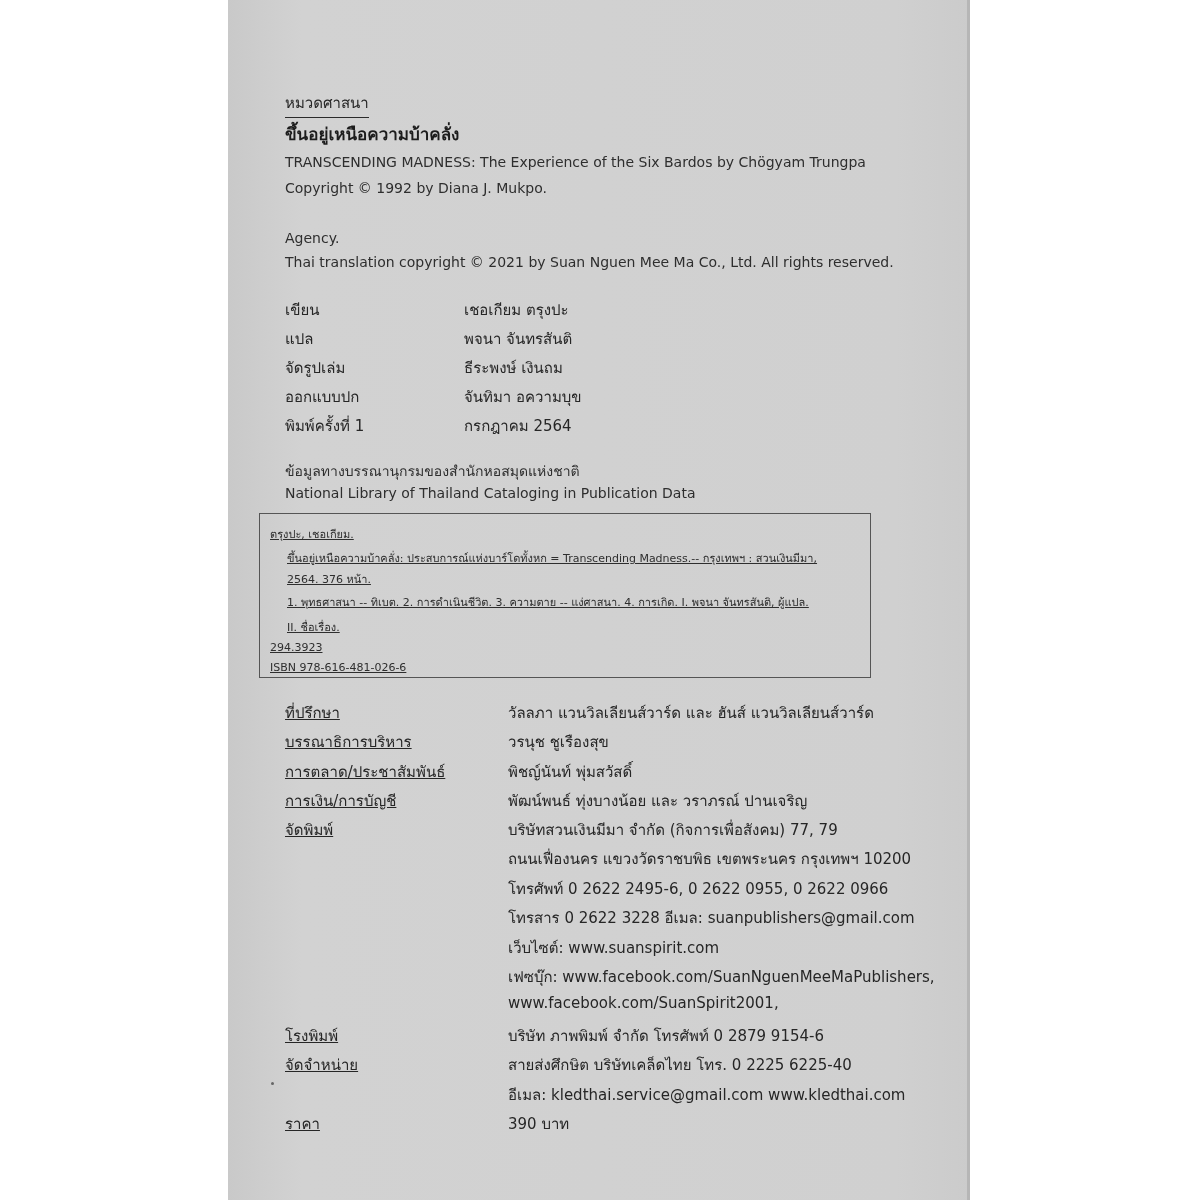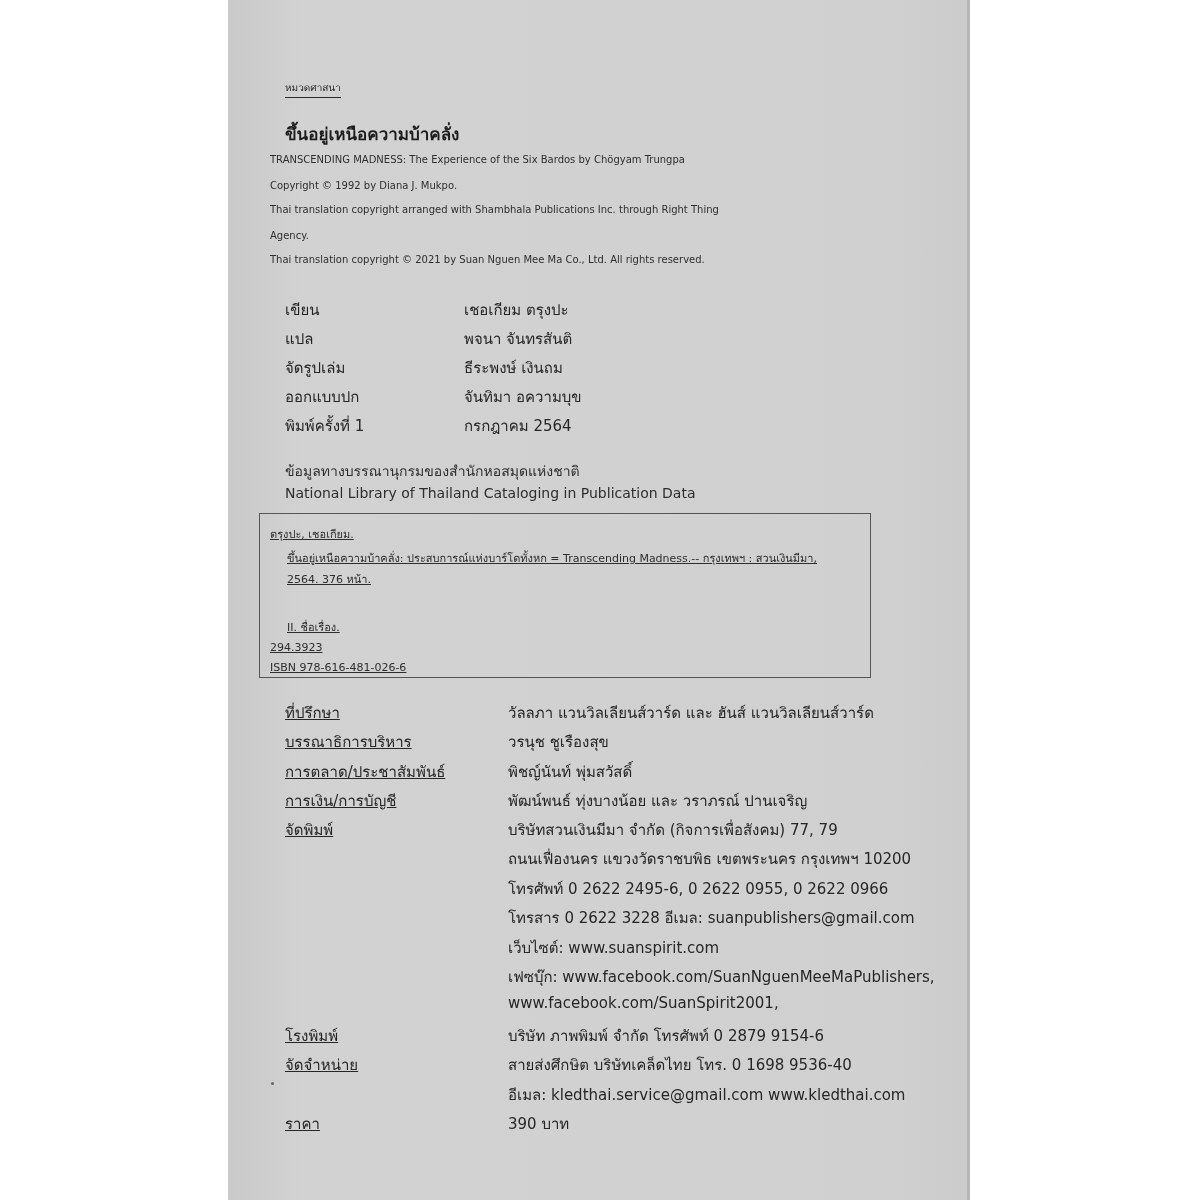--- a/index.html
+++ b/index.html
@@ -17,34 +17,34 @@
       width: 742px;
       height: 1200px;
       background: #cfcfcf;
       background: linear-gradient(90deg, #c9c9c9 0%, #d2d2d2 10%, #d0d0d0 90%, #cbcbcb 100%);
       box-shadow: inset -3px 0 0 #b6b6b6;
       font-family: "DejaVu Sans", "Liberation Sans", sans-serif;
       color: #262626;
     }
     .abs { position: absolute; white-space: nowrap; }
     .category {
-      left: 57px; top: 80px;
-      font-size: 10px;
+      left: 57px; top: 91px;
+      font-size: 15px;
       padding-bottom: 2px;
       border-bottom: 1.5px solid #2a2a2a;
     }
     .thai-title {
       left: 57px; top: 120px;
       font-size: 17px;
       font-weight: bold;
       color: #1c1c1c;
     }
     .copy-line {
-      left: 42px;
-      font-size: 10px;
+      left: 57px;
+      font-size: 14px;
       color: #2e2e2e;
     }
     .credit-row { left: 57px; font-size: 15px; width: 620px; }
     .credit-row .label { position: absolute; left: 0; top: 0; }
     .credit-row .value { position: absolute; left: 179px; top: 0; }
     .cip-head { left: 57px; font-size: 14px; color: #2e2e2e; }
     .cip-box {
       position: absolute;
       left: 31px; top: 513px;
       width: 612px; height: 165px;
@@ -65,21 +65,20 @@
 </head>
 <body>
 
 <div class="page">
 
   <div class="abs category">หมวดศาสนา</div>
   <div class="abs thai-title">ขึ้นอยู่เหนือความบ้าคลั่ง</div>
 
   <div class="abs copy-line" style="top:154px">TRANSCENDING MADNESS: The Experience of the Six Bardos by Chögyam Trungpa</div>
   <div class="abs copy-line" style="top:180px">Copyright © 1992 by Diana J. Mukpo.</div>
-  <div class="abs copy-line" style="top:204px">Thai translation copyright arranged with Shambhala Publications Inc. through Right Thing</div>
   <div class="abs copy-line" style="top:230px">Agency.</div>
   <div class="abs copy-line" style="top:254px">Thai translation copyright © 2021 by Suan Nguen Mee Ma Co., Ltd. All rights reserved.</div>
 
   <div class="abs credit-row" style="top:298px">
     <span class="label">เขียน</span>
     <span class="value">เชอเกียม ตรุงปะ</span>
   </div>
   <div class="abs credit-row" style="top:327px">
     <span class="label">แปล</span>
     <span class="value">พจนา จันทรสันติ</span>
@@ -97,20 +96,21 @@
     <span class="value">กรกฎาคม 2564</span>
   </div>
 
   <div class="abs cip-head" style="top:460px">ข้อมูลทางบรรณานุกรมของสำนักหอสมุดแห่งชาติ</div>
   <div class="abs cip-head" style="top:485px">National Library of Thailand Cataloging in Publication Data</div>
 
   <div class="cip-box">
     <div class="ln" style="left:10px; top:11px">ตรุงปะ, เชอเกียม.</div>
     <div class="ln" style="left:27px; top:35px">ขึ้นอยู่เหนือความบ้าคลั่ง: ประสบการณ์แห่งบาร์โดทั้งหก = Transcending Madness.-- กรุงเทพฯ : สวนเงินมีมา,</div>
     <div class="ln" style="left:27px; top:56px">2564. 376 หน้า.</div>
+    <div class="ln" style="left:27px; top:79px">1. พุทธศาสนา -- ทิเบต. 2. การดำเนินชีวิต. 3. ความตาย -- แง่ศาสนา. 4. การเกิด. I. พจนา จันทรสันติ, ผู้แปล.</div>
     <div class="ln" style="left:27px; top:104px">II. ชื่อเรื่อง.</div>
     <div class="ln" style="left:10px; top:127px">294.3923</div>
     <div class="ln" style="left:10px; top:147px">ISBN 978-616-481-026-6</div>
   </div>
 
   <div class="abs staff-row" style="top:701px">
     <span class="label">ที่ปรึกษา</span>
     <span class="value">วัลลภา แวนวิลเลียนส์วาร์ด และ ฮันส์ แวนวิลเลียนส์วาร์ด</span>
   </div>
   <div class="abs staff-row" style="top:730px">
@@ -146,21 +146,21 @@
   </div>
   <div class="abs staff-row" style="top:994px">
     <span class="value">www.facebook.com/SuanSpirit2001,</span>
   </div>
   <div class="abs staff-row" style="top:1024px">
     <span class="label">โรงพิมพ์</span>
     <span class="value">บริษัท ภาพพิมพ์ จำกัด  โทรศัพท์ 0 2879 9154-6</span>
   </div>
   <div class="abs staff-row" style="top:1053px">
     <span class="label">จัดจำหน่าย</span>
-    <span class="value">สายส่งศึกษิต บริษัทเคล็ดไทย  โทร. 0 1698 9536-40</span>
+    <span class="value">สายส่งศึกษิต บริษัทเคล็ดไทย  โทร. 0 2225 6225-40</span>
   </div>
   <div class="abs staff-row" style="top:1083px">
     <span class="value">อีเมล: kledthai.service@gmail.com  www.kledthai.com</span>
   </div>
   <div class="abs staff-row" style="top:1112px">
     <span class="label">ราคา</span>
     <span class="value">390 บาท</span>
   </div>
 
   <div class="smudge"></div>

